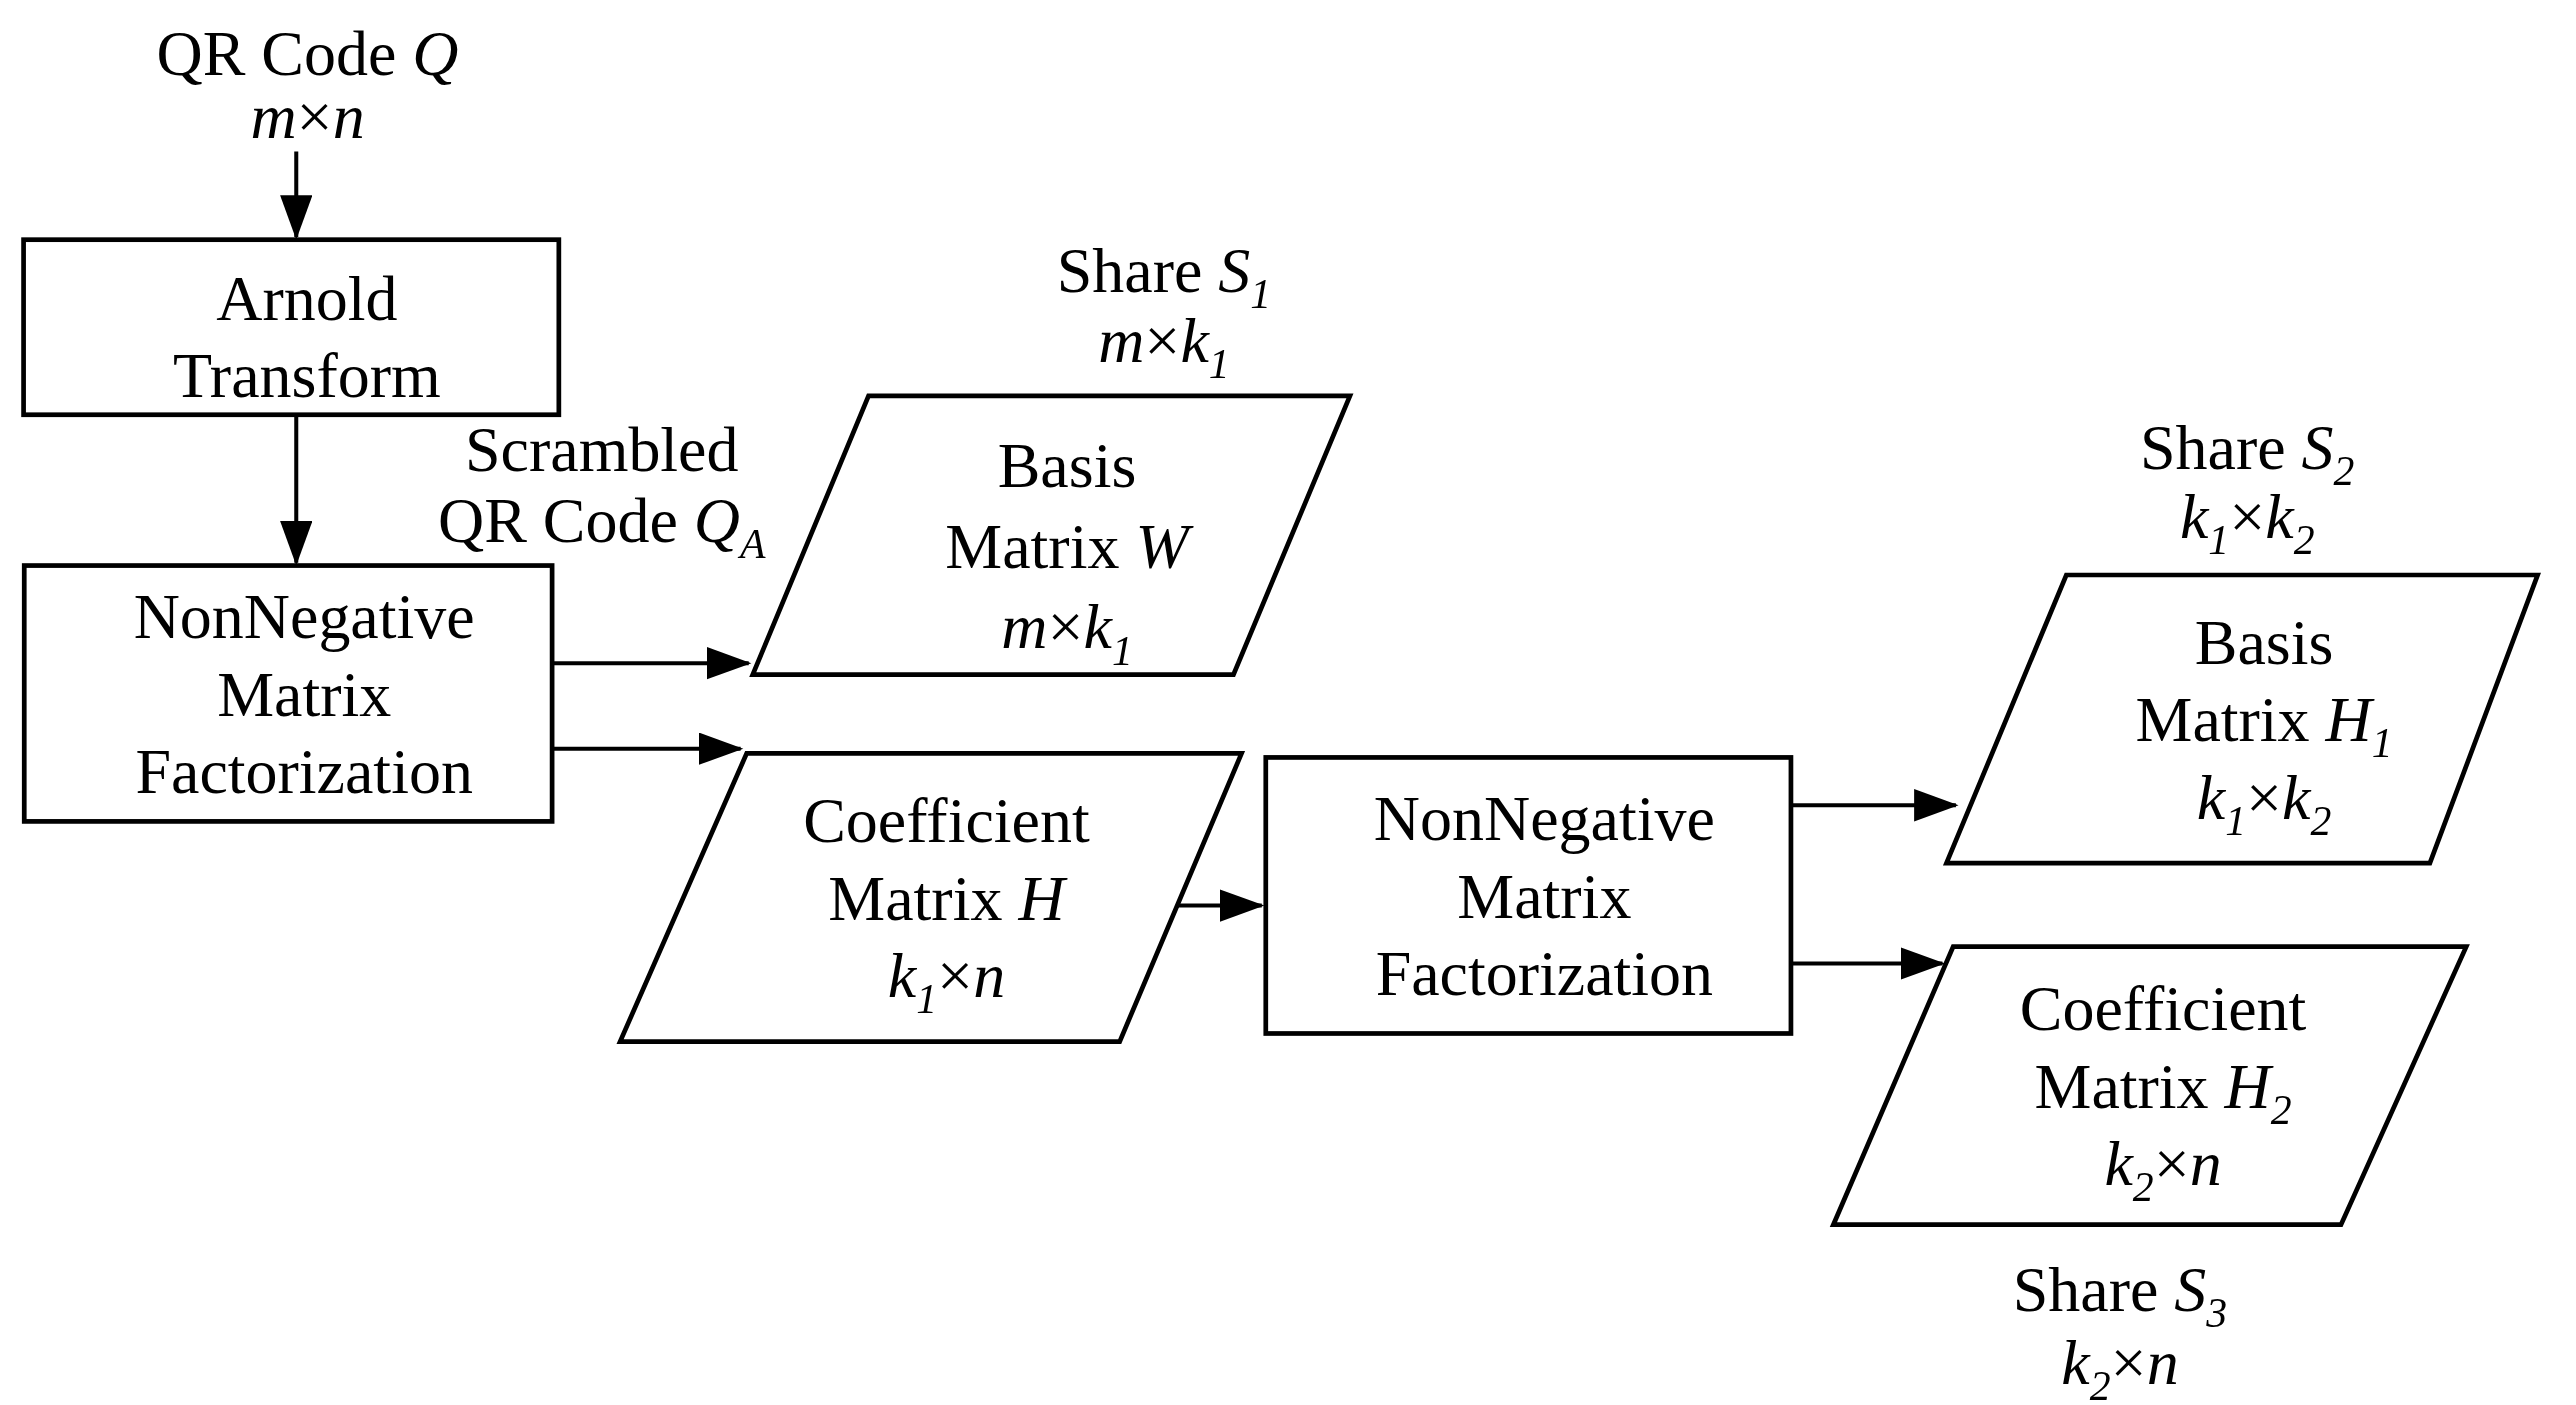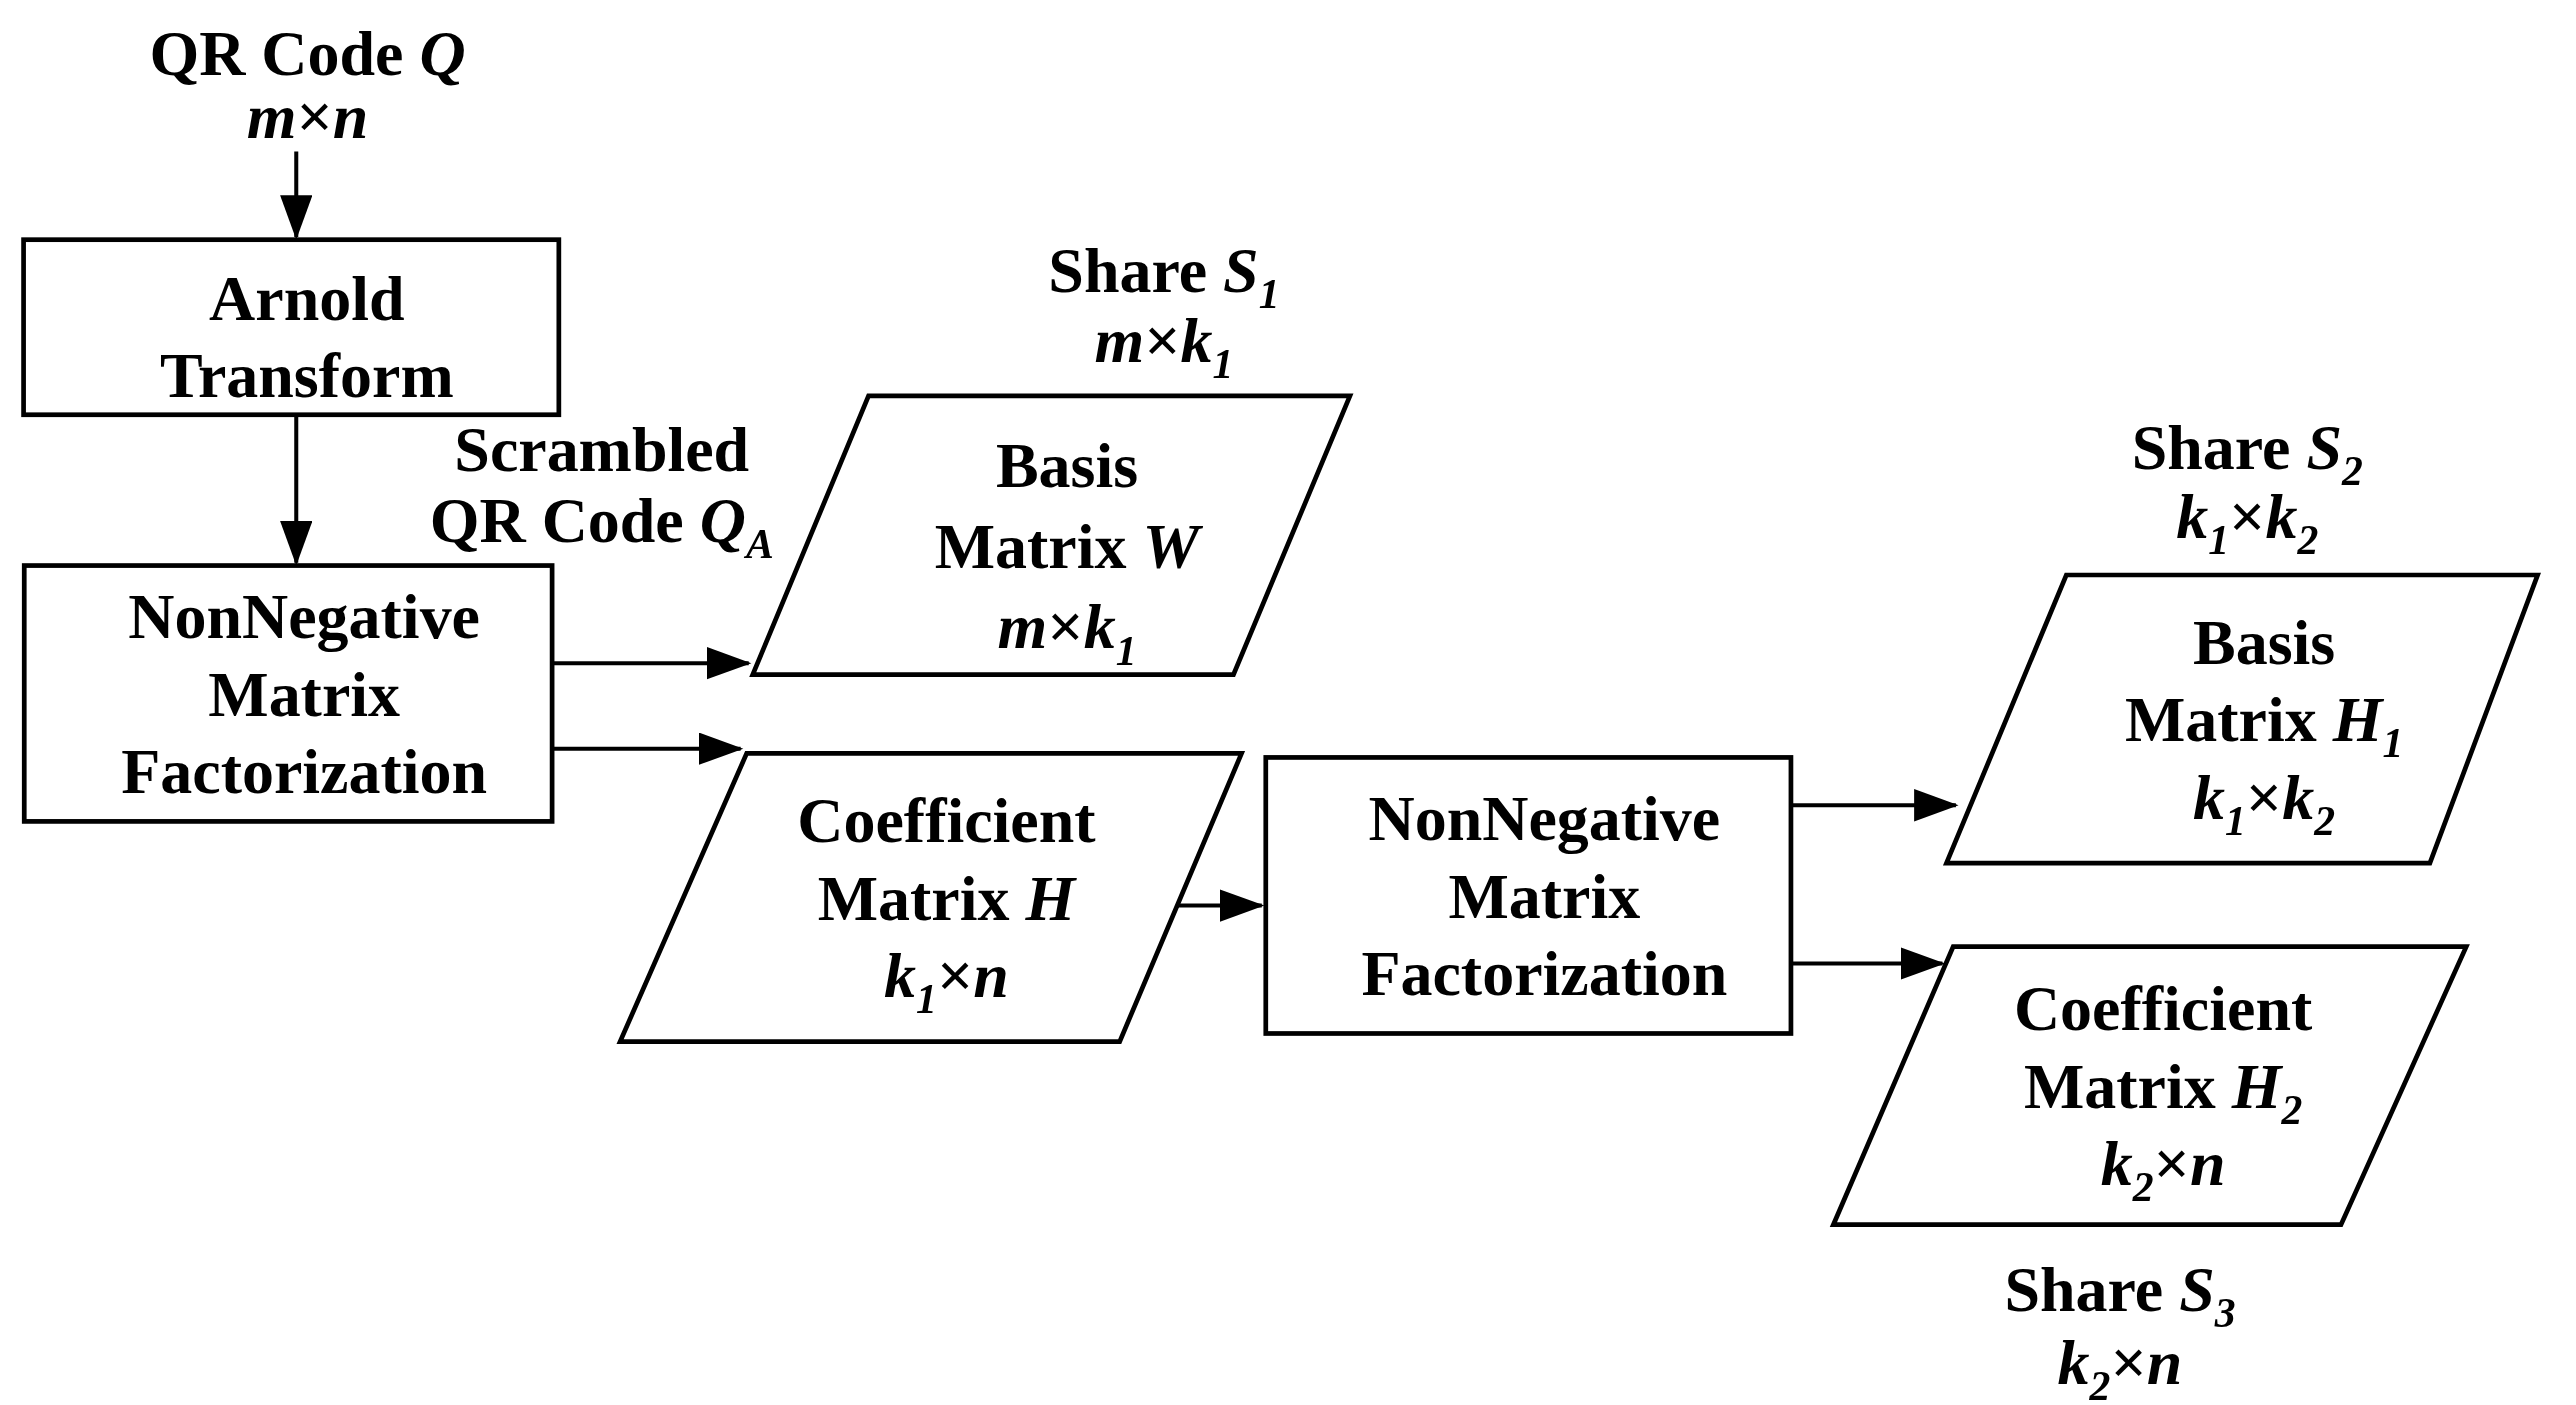--- a/index.html
+++ b/index.html
@@ -3,21 +3,20 @@
 <meta charset="utf-8">
 <style>
   html, body {
     margin: 0;
     padding: 0;
     background: #ffffff;
   }
   .diagram-wrap {
     width: 100%;
     background: #0369a1;
-    font-weight: bold;
   }
   svg {
     display: block;
     width: 100%;
     height: auto;
     background: #ffffff;
   }
   text, tspan {
     font-family: "Liberation Serif", "DejaVu Serif", serif;
     font-size: 95px;

